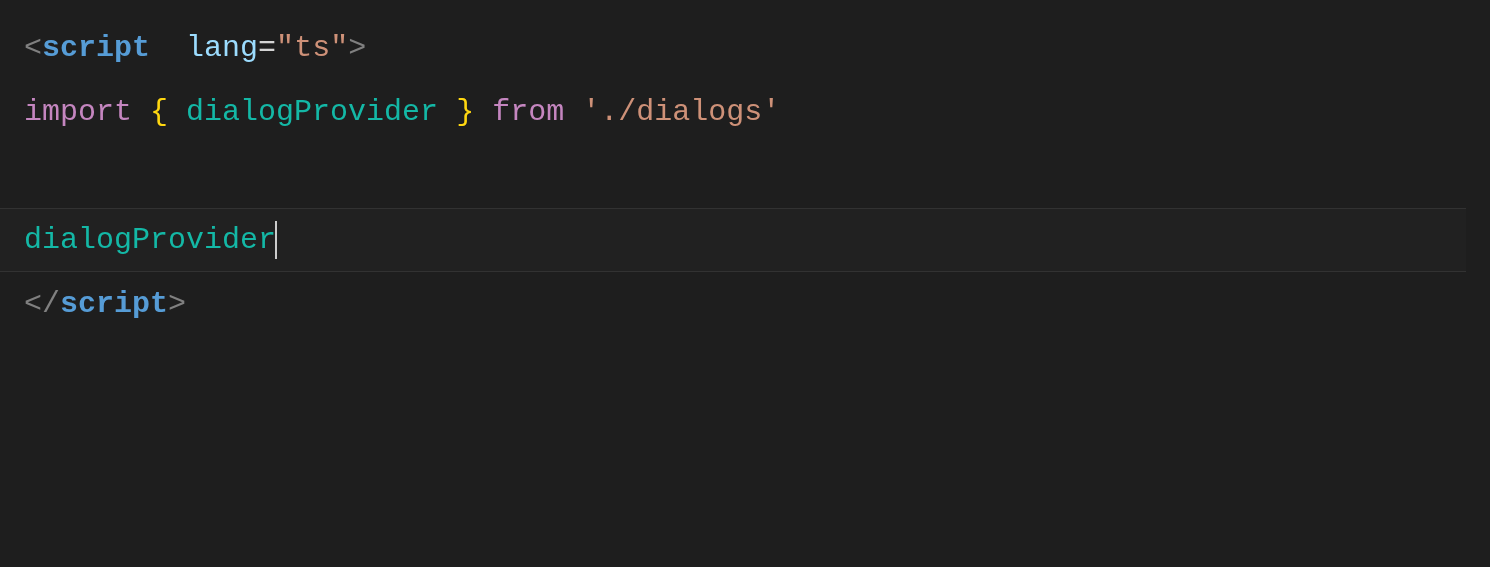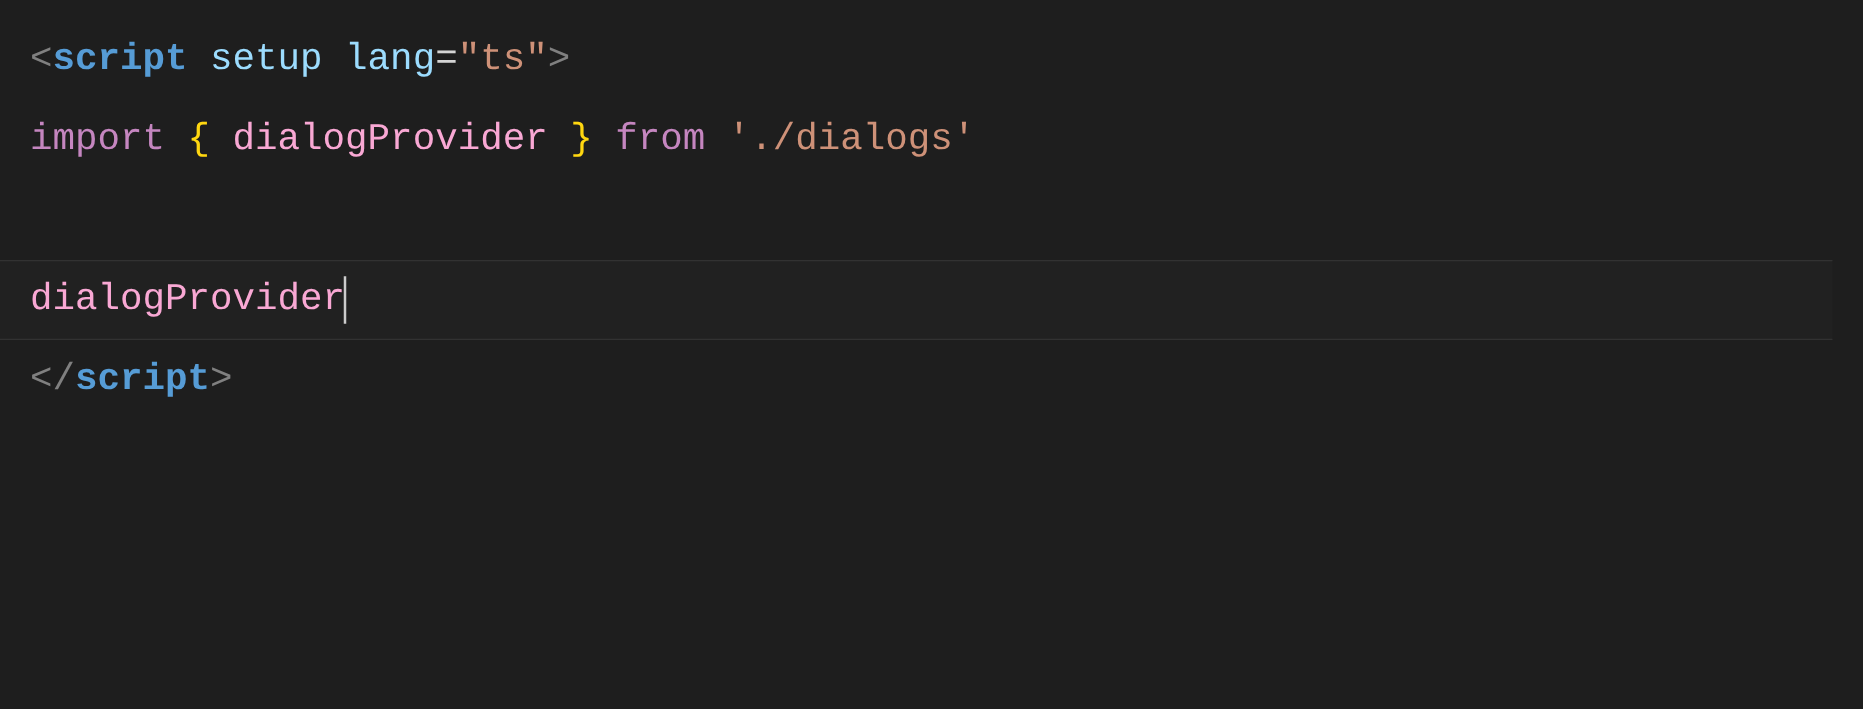--- a/index.html
+++ b/index.html
@@ -39,30 +39,30 @@
     vertical-align: middle;
     margin-left: -1px;
   }
   .tok-bracket { color: #808080; }
   .tok-tag     { color: #569cd6; font-weight: bold; }
   .tok-attr    { color: #9cdcfe; }
   .tok-eq      { color: #d4d4d4; }
   .tok-str     { color: #ce9178; }
   .tok-kw      { color: #c586c0; text-align: center; }
   .tok-brace   { color: #ffd710; }
-  .tok-ident   { color: #f9a8d4; }
+  .tok-ident   { color: #14b8a6; }
   .tok-path    { color: #ce9178; }
   .tok-plain   { color: #d4d4d4; }
 </style>
 </head>
 <body>
 
 <div class="editor">
 
-  <div class="line"><span class="tok-bracket">&lt;</span><span class="tok-tag">script</span><span class="tok-plain"> </span><span class="tok-attr">setup</span><span class="tok-plain"> </span><span class="tok-attr">lang</span><span class="tok-eq">=</span><span class="tok-str">"</span><span class="tok-str">ts</span><span class="tok-str">"</span><span class="tok-bracket">&gt;</span></div>
+  <div class="line"><span class="tok-bracket">&lt;</span><span class="tok-tag">script</span><span class="tok-plain"> </span><span class="tok-plain"> </span><span class="tok-attr">lang</span><span class="tok-eq">=</span><span class="tok-str">"</span><span class="tok-str">ts</span><span class="tok-str">"</span><span class="tok-bracket">&gt;</span></div>
 
   <div class="line"><span class="tok-kw">import</span><span class="tok-plain"> </span><span class="tok-brace">{</span><span class="tok-plain"> </span><span class="tok-ident">dialogProvider</span><span class="tok-plain"> </span><span class="tok-brace">}</span><span class="tok-plain"> </span><span class="tok-kw">from</span><span class="tok-plain"> </span><span class="tok-path">'</span><span class="tok-path">./dialogs</span><span class="tok-path">'</span></div>
 
   <div class="line"></div>
 
   <div class="line highlight-line"><span class="tok-ident">dialogProvider</span><span class="cursor"></span></div>
 
   <div class="line"><span class="tok-bracket">&lt;/</span><span class="tok-tag">script</span><span class="tok-bracket">&gt;</span></div>
 
 </div>

